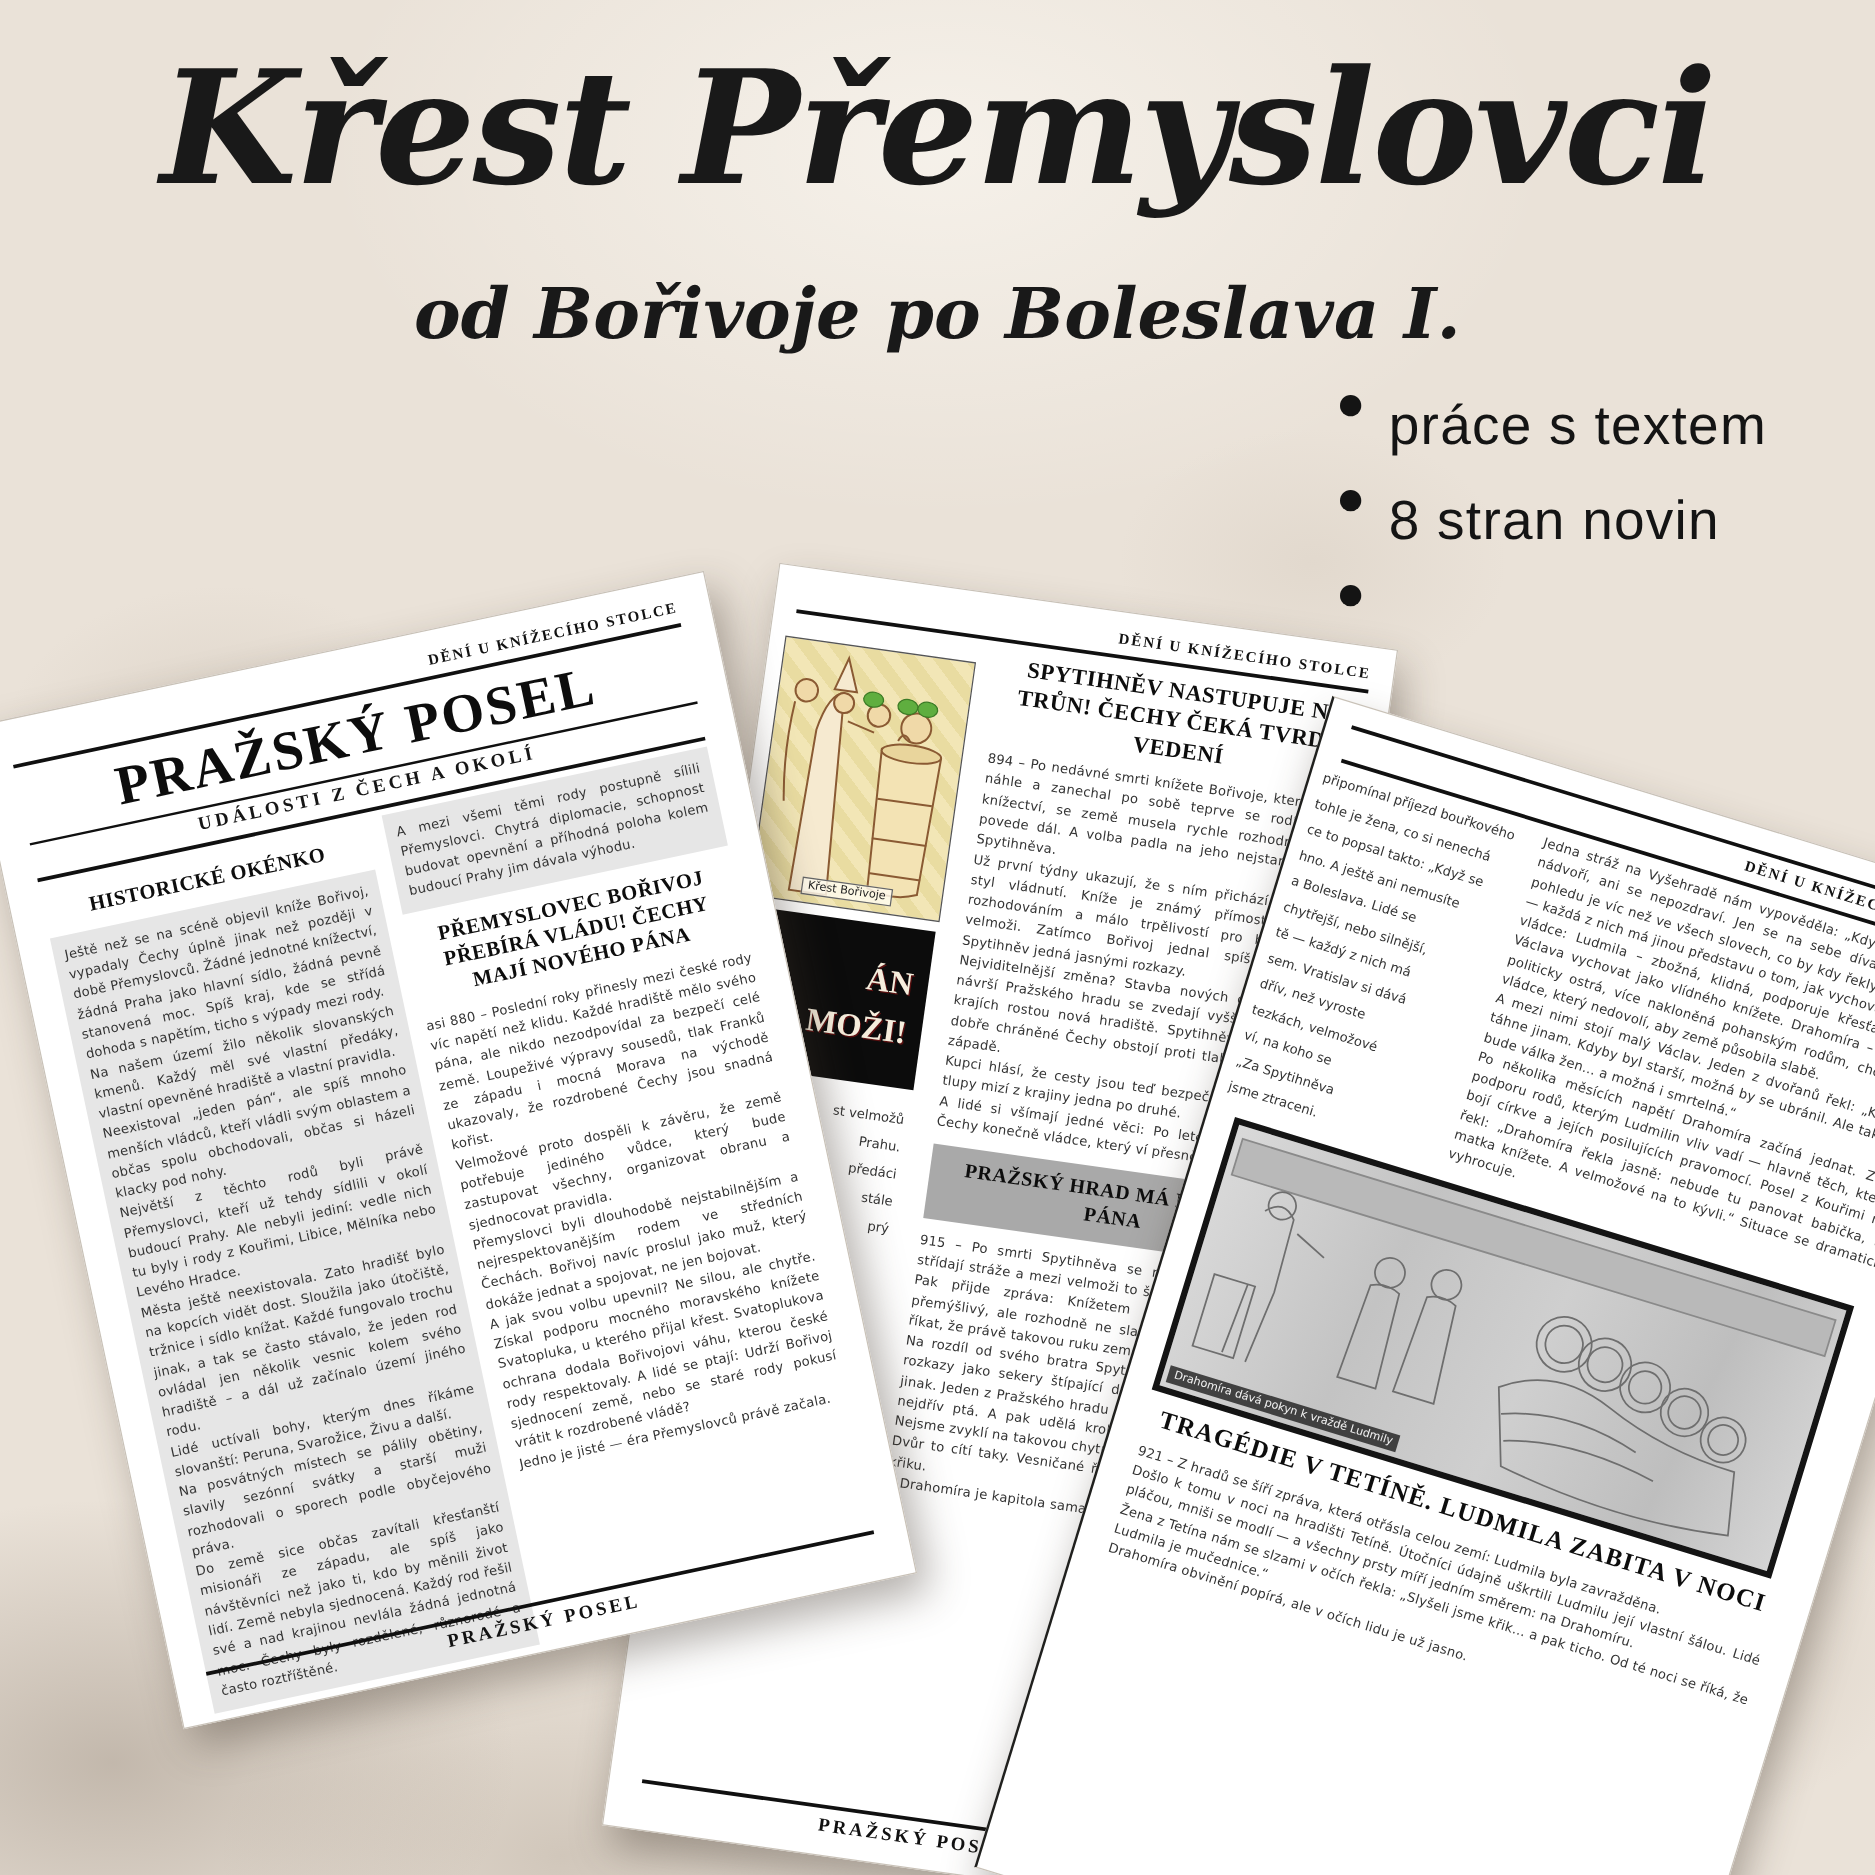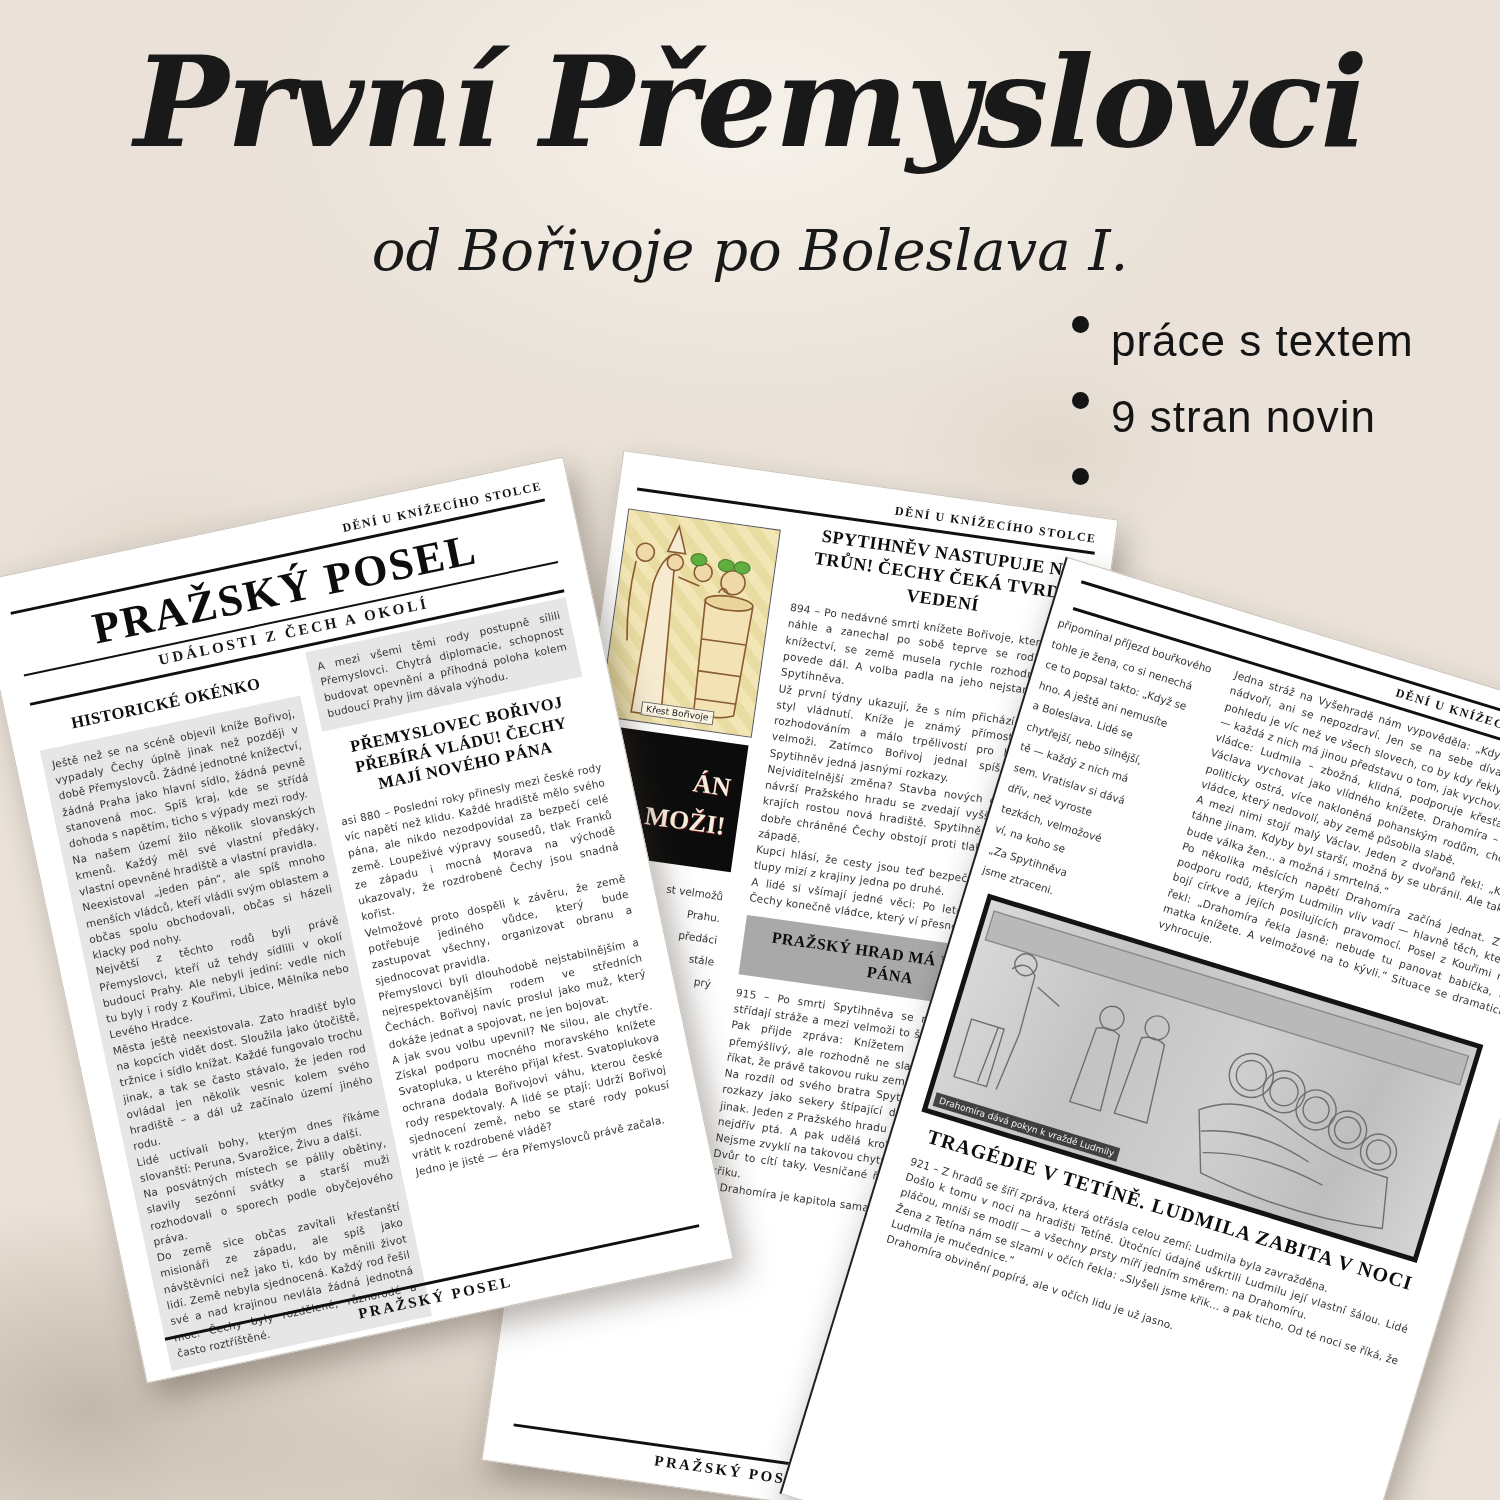--- a/index.html
+++ b/index.html
@@ -12,21 +12,21 @@
       radial-gradient(ellipse 430px 300px at 97% 62%, rgba(160,145,128,.26), transparent 60%),
       radial-gradient(ellipse 350px 240px at 88% 88%, rgba(150,135,118,.22), transparent 60%),
       radial-gradient(ellipse 300px 220px at 12% 40%, rgba(170,155,138,.20), transparent 60%),
       radial-gradient(ellipse 260px 180px at 70% 30%, rgba(175,160,142,.14), transparent 60%);
     font-family:"DejaVu Sans",sans-serif;}
   
   .poster-title{position:absolute;left:0;top:28px;width:1500px;text-align:center;
     font-family:"DejaVu Serif",serif;font-style:italic;font-weight:bold;
     font-size:126px;letter-spacing:-2px;color:#191919;}
   .poster-subtitle{position:absolute;left:0;top:218px;width:1500px;text-align:center;
-    font-family:"DejaVu Serif",serif;font-style:italic;font-weight:normal;
+    font-family:"DejaVu Serif",serif;font-style:italic;font-weight:bold;
     font-size:56px;color:#191919;}
   .bullets{position:absolute;left:1072px;top:316px;display:flex;flex-direction:column;gap:26px;}
   .bullet-row{display:flex;gap:22px;}
   .bullet-dot{width:17px;height:17px;border-radius:50%;background:#141414;flex:0 0 auto;}
   .bullet-label{font-family:"Liberation Sans",sans-serif;font-size:44px;color:#141414;letter-spacing:1px;}
   
   .page{position:absolute;background:#fff;border:1px solid #c9c2b8;
     box-shadow:8px 16px 32px rgba(60,50,40,.38);overflow:hidden;box-sizing:border-box;}
   .page-left{left:55px;top:510px;width:600px;height:820px;transform:rotate(-12deg);z-index:2;padding:16px 26px;}
   .page-middle{left:550px;top:480px;width:500px;height:1020px;transform:rotate(8deg);z-index:1;padding:14px 18px;}
@@ -80,31 +80,31 @@
     background:linear-gradient(100deg,#d9d9d9 0%,#c3c3c3 30%,#cfcfcf 55%,#bebebe 80%,#d4d4d4 100%);}
   .sketch-caption{position:absolute;left:4px;bottom:4px;background:rgba(25,25,25,.78);
     color:#f2f2f2;font-size:9px;padding:2px 5px;}
   .hl-trag{font-size:20px;letter-spacing:1px;margin:4px 8px 8px 8px;}
 </style>
 </head>
 <body>
 
 <div class="canvas">
 
-  <div class="poster-title">První Přemyslovci</div>
+  <div class="poster-title">Křest Přemyslovci</div>
   <div class="poster-subtitle">od Bořivoje po Boleslava I.</div>
 
   <div class="bullets">
     <div class="bullet-row">
       <span class="bullet-dot"></span>
       <span class="bullet-label">práce s textem</span>
     </div>
     <div class="bullet-row">
       <span class="bullet-dot"></span>
-      <span class="bullet-label">9 stran novin</span>
+      <span class="bullet-label">8 stran novin</span>
     </div>
     <div class="bullet-row">
       <span class="bullet-dot"></span>
     </div>
   </div>
 
   <div class="page page-middle">
     <div class="kicker">DĚNÍ U KNÍŽECÍHO STOLCE</div>
     <div class="rule"></div>
 

